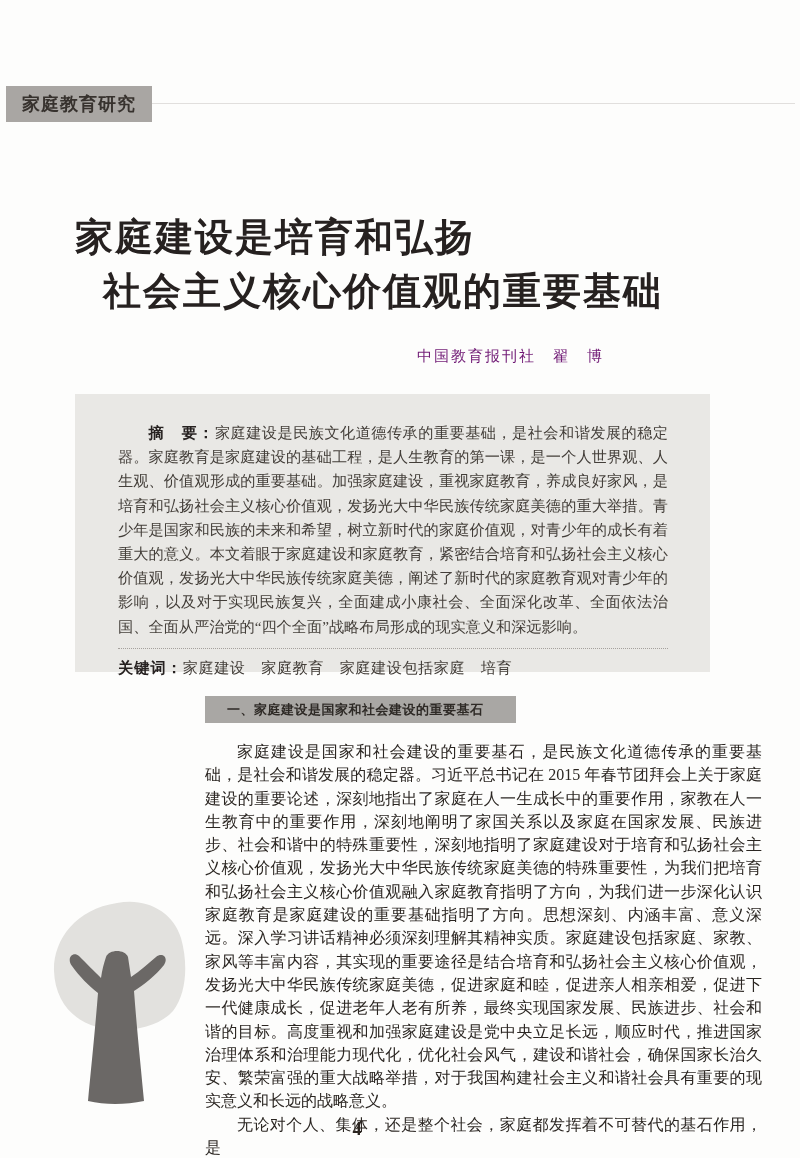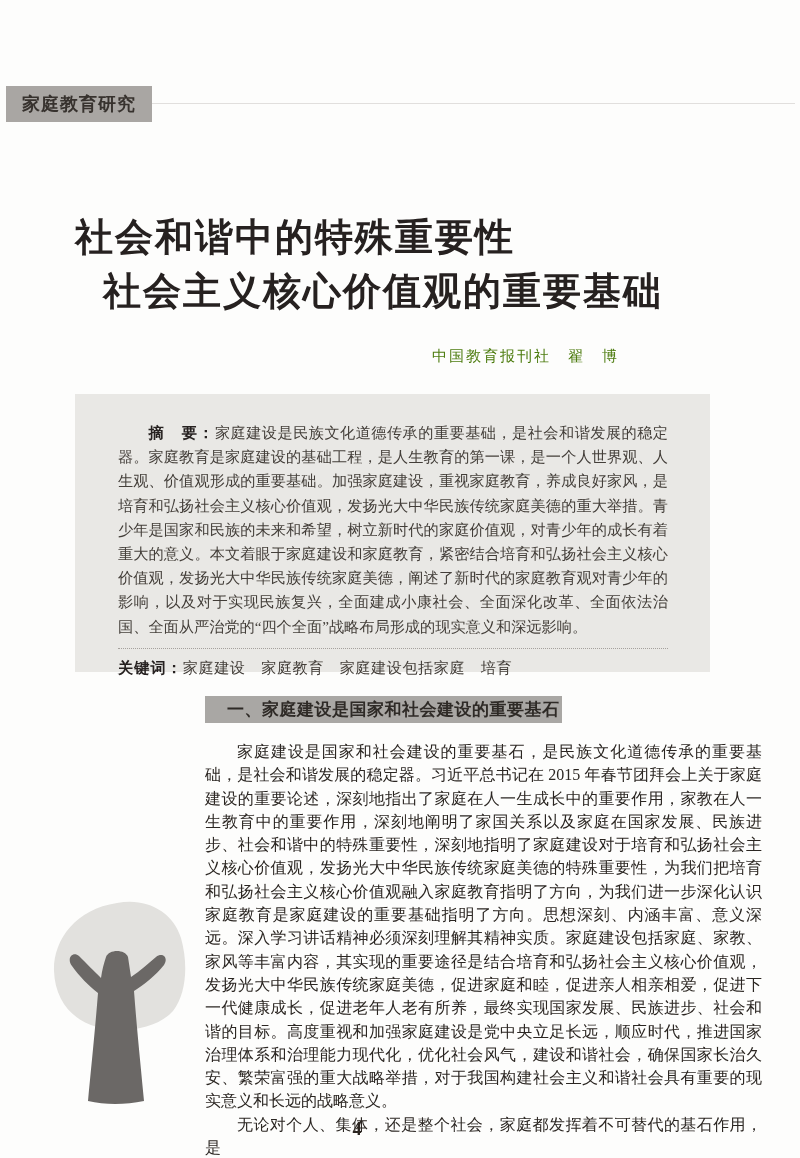--- a/index.html
+++ b/index.html
@@ -31,23 +31,22 @@
     font-family:"Liberation Sans", sans-serif;
     font-weight:900; font-size:38px;
     letter-spacing:2px; color:#262120;
     white-space:nowrap;
   }
   .title-1 { left:75px; top:212px; }
   .title-2 { left:103px; top:266px; }
 
   .author {
     left:417px; top:347px;
-    font-size:15px; letter-spacing:2px; color:#4d7c0f;
+    font-size:15px; letter-spacing:2px; color:#701a75;
     white-space:nowrap;
-    margin-left:15px;
   }
 
   
   .abstract-box {
     left:75px; top:394px; width:635px; height:278px;
     background:#e9e8e5;
     box-sizing:border-box;
     padding:27px 42px 0 43px;
   }
   .abstract-p {
@@ -64,25 +63,25 @@
     margin:9px 0 0 0;
   }
   .keywords {
     margin:9px 0 0 0;
     font-size:15.2px; color:#433e39;
     letter-spacing:0.5px;
   }
 
   
   .section-bar {
-    left:205px; top:696px; width:357px; height:27px;
+    left:205px; top:696px; width:311px; height:27px;
     background:#a9a7a4;
     box-sizing:border-box; padding-left:22px;
     color:#2e2a26;
-    font-weight:bold; font-size:17px; line-height:27px;
+    font-weight:bold; font-size:13px; line-height:27px;
     letter-spacing:0.5px;
     white-space:nowrap;
   }
 
   
   .body-col {
     left:205px; top:740px; width:557px;
     font-size:16px; line-height:23.3px;
     text-align:justify;
     color:#2b2622;
@@ -98,21 +97,21 @@
     text-align:center;
     font-weight:bold; font-size:18px; color:#2b2520;
   }
 </style>
 </head>
 <body>
 
 <div class="abs category-tab">家庭教育研究</div>
 <div class="abs header-line"></div>
 
-<div class="abs title-line title-1">社会和谐中的特殊重要性</div>
+<div class="abs title-line title-1">家庭建设是培育和弘扬</div>
 <div class="abs title-line title-2">社会主义核心价值观的重要基础</div>
 
 <div class="abs author">中国教育报刊社　翟　博</div>
 
 <div class="abs abstract-box">
   <p class="abstract-p"><span class="lbl">摘　要：</span><span>家庭建设是民族文化道德传承的重要基础，是社会和谐发展的稳定器。家庭教育是家庭建设的基础工程，是人生教育的第一课，是一个人世界观、人生观、价值观形成的重要基础。加强家庭建设，重视家庭教育，养成良好家风，是培育和弘扬社会主义核心价值观，发扬光大中华民族传统家庭美德的重大举措。青少年是国家和民族的未来和希望，树立新时代的家庭价值观，对青少年的成长有着重大的意义。本文着眼于家庭建设和家庭教育，紧密结合培育和弘扬社会主义核心价值观，发扬光大中华民族传统家庭美德，阐述了新时代的家庭教育观对青少年的影响，以及对于实现民族复兴，全面建成小康社会、全面深化改革、全面依法治国、全面从严治党的“四个全面”战略布局形成的现实意义和深远影响。</span></p>
   <hr class="abstract-divider">
   <p class="keywords"><span class="lbl">关键词：</span><span>家庭建设　家庭教育　家庭建设包括家庭　培育</span></p>
 </div>
 

